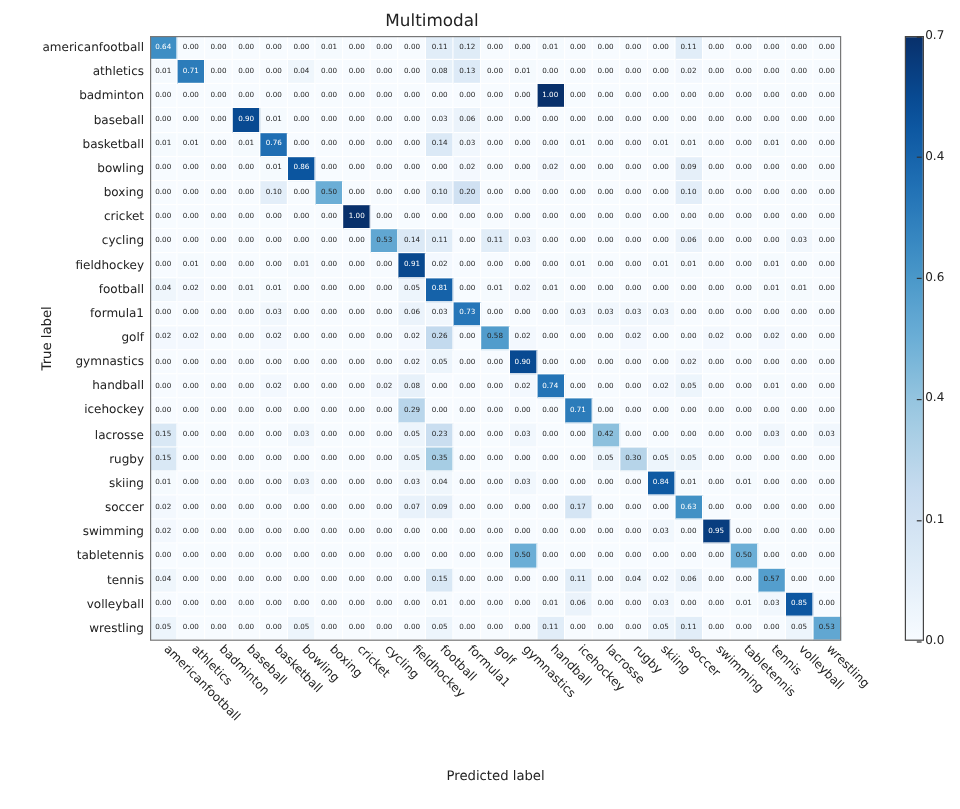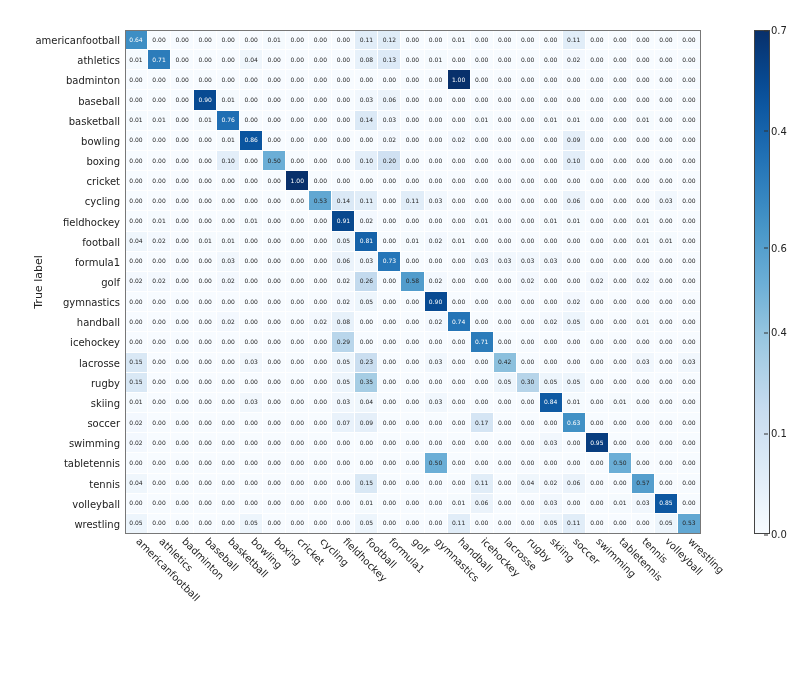--- a/index.html
+++ b/index.html
@@ -126,20 +126,21 @@
     height: 504px;
     border: 0.5px solid #777;
     box-sizing: border-box;
     pointer-events: none;
   }
 </style>
 </head>
 <body>
 
 <div class="figure">
+  <div class="title">Multimodal</div>
   <div class="heatmap-area" id="heatmap">
       <div class="cell" style="left: 0px; top: 0px; width: 23.04px; height: 20.16px; background: rgb(62, 142, 196); color: rgb(255, 255, 255);">0.64</div>
       <div class="cell" style="left: 23.04px; top: 0px; width: 23.04px; height: 20.16px; background: rgb(247, 251, 255); color: rgb(38, 38, 38);">0.00</div>
       <div class="cell" style="left: 46.08px; top: 0px; width: 23.04px; height: 20.16px; background: rgb(247, 251, 255); color: rgb(38, 38, 38);">0.00</div>
       <div class="cell" style="left: 69.12px; top: 0px; width: 23.04px; height: 20.16px; background: rgb(247, 251, 255); color: rgb(38, 38, 38);">0.00</div>
       <div class="cell" style="left: 92.16px; top: 0px; width: 23.04px; height: 20.16px; background: rgb(247, 251, 255); color: rgb(38, 38, 38);">0.00</div>
       <div class="cell" style="left: 115.2px; top: 0px; width: 23.04px; height: 20.16px; background: rgb(247, 251, 255); color: rgb(38, 38, 38);">0.00</div>
       <div class="cell" style="left: 138.24px; top: 0px; width: 23.04px; height: 20.16px; background: rgb(245, 250, 254); color: rgb(38, 38, 38);">0.01</div>
       <div class="cell" style="left: 161.28px; top: 0px; width: 23.04px; height: 20.16px; background: rgb(247, 251, 255); color: rgb(38, 38, 38);">0.00</div>
       <div class="cell" style="left: 184.32px; top: 0px; width: 23.04px; height: 20.16px; background: rgb(247, 251, 255); color: rgb(38, 38, 38);">0.00</div>
@@ -809,22 +810,23 @@
       <div class="xlabel" style="left: 403.2px;">rugby</div>
       <div class="xlabel" style="left: 426.24px;">skiing</div>
       <div class="xlabel" style="left: 449.28px;">soccer</div>
       <div class="xlabel" style="left: 472.32px;">swimming</div>
       <div class="xlabel" style="left: 495.36px;">tabletennis</div>
       <div class="xlabel" style="left: 518.4px;">tennis</div>
       <div class="xlabel" style="left: 541.44px;">volleyball</div>
       <div class="xlabel" style="left: 564.48px;">wrestling</div>
     </div>
   <div class="yaxis-title">True label</div>
+  <div class="xaxis-title">Predicted label</div>
   <div class="colorbar" id="colorbar" style="background: linear-gradient(rgb(8, 48, 107) 0%, rgb(8, 61, 127) 5%, rgb(8, 74, 146) 10%, rgb(13, 87, 161) 15%, rgb(23, 100, 171) 20%, rgb(33, 113, 181) 25%, rgb(46, 126, 188) 30%, rgb(59, 139, 195) 35%, rgb(74, 152, 201) 40%, rgb(91, 163, 208) 45%, rgb(107, 174, 214) 50%, rgb(127, 185, 218) 55%, rgb(148, 196, 223) 60%, rgb(166, 205, 228) 65%, rgb(182, 212, 233) 70%, rgb(198, 219, 239) 75%, rgb(208, 225, 242) 80%, rgb(217, 232, 245) 85%, rgb(227, 238, 249) 90%, rgb(237, 245, 252) 95%, rgb(247, 251, 255) 100%);"></div>
   <div class="cbar-ticks" id="cbarticks">
       <div class="cbar-tick" style="top: 504px;">0.0</div>
       <div class="cbar-tick" style="top: 403.2px;">0.1</div>
       <div class="cbar-tick" style="top: 302.4px;">0.4</div>
-      <div class="cbar-tick" style="top: 201.6px; margin-top: 16px;">0.6</div>
+      <div class="cbar-tick" style="top: 201.6px;">0.6</div>
       <div class="cbar-tick" style="top: 100.8px;">0.4</div>
       <div class="cbar-tick" style="top: 0px;">0.7</div>
     </div>
 </div>
 
 </body></html>

